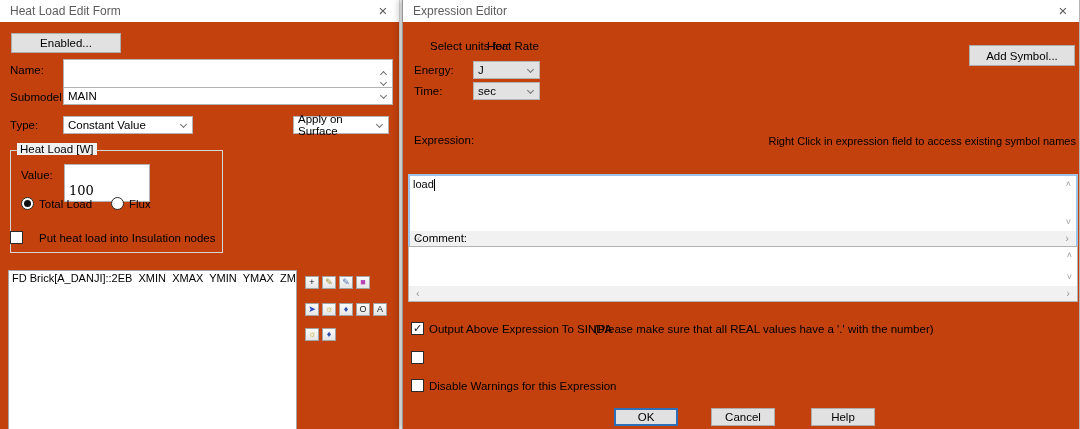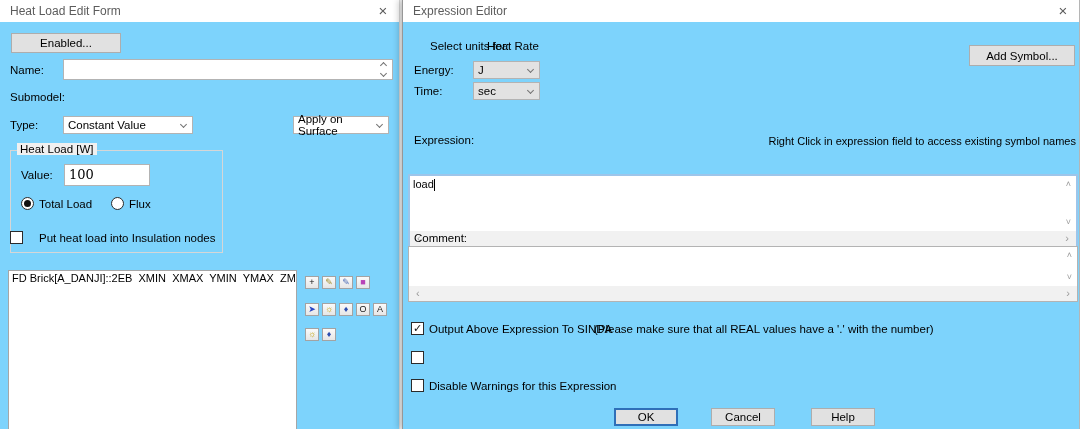--- a/index.html
+++ b/index.html
@@ -1,38 +1,38 @@
 <!DOCTYPE html>
 <html><head>
 <meta charset="utf-8">
 <style>
   * { margin:0; padding:0; box-sizing:border-box; }
   html,body { width:1080px; height:429px; overflow:hidden; background:#fff;
     font-family:"Liberation Sans", sans-serif; }
   #stage { position:relative; width:1080px; height:429px; background:#f0f0f0; }
 
-  .dialog { position:absolute; top:0; height:429px; background:#7dd3fc; }
+  .dialog { position:absolute; top:0; height:429px; background:#c2410c; }
   #dlg-left  { left:0; width:400px; border-right:1px solid #d9d9d9; }
   #dlg-right { left:402px; width:678px; border-left:1px solid #979797;
                border-right:1px solid #b5b5b5; box-shadow:-4px 0 6px rgba(0,0,0,.18); }
 
   .titlebar { position:absolute; top:0; left:0; right:0; height:22px; background:#ffffff; }
   .titlebar .title { position:absolute; left:10px; top:4px; font-size:12px; color:#5c5c5c; }
   .titlebar .close { position:absolute; right:6px; top:1px; width:20px; height:20px;
     text-align:center; line-height:20px; font-size:15px; color:#5c5c5c; cursor:default; }
 
   .lbl { position:absolute; font-size:11.5px; color:#000; white-space:nowrap; }
   .note { position:absolute; font-size:11px; color:#000; white-space:nowrap; }
 
   .btn { position:absolute; background:#e1e1e1; border:1px solid #adadad; font-size:11.5px;
     color:#000; text-align:center; display:flex; align-items:center; justify-content:center; }
   .btn.default { border:1px solid #2f6fb8; box-shadow:inset 0 0 0 1px #2f6fb8; }
 
   .input { position:absolute; background:#fff; border:1px solid #b3b3b3; font-size:11.5px;
-    padding:2px 4px; }
+    padding:18px 4px; }
   .spinner { position:absolute; right:2px; top:1px; bottom:1px; width:13px; background:#fff;
     display:flex; flex-direction:column; align-items:center; justify-content:center; gap:3px; }
   .chev { width:5px; height:5px; border-right:1px solid #737373; border-bottom:1px solid #737373; }
   .chev.up { transform:rotate(-135deg); }
   .chev.down { transform:rotate(45deg); }
 
   .combo { position:absolute; background:#fff; border:1px solid #b3b3b3; font-size:11.5px;
     padding:1px 18px 1px 4px; display:flex; align-items:center; }
   .combo.gray { background:#e2e2e2; }
   .combo .chev { position:absolute; right:6px; top:5px; }
@@ -86,20 +86,24 @@
     <span class="lbl" style="left:10px; top:64px;">Name:</span>
     <div class="input" style="left:63px; top:59px; width:330px; height:21px;">
       <span></span>
       <span class="spinner">
         <span class="chev up"></span>
         <span class="chev down"></span>
       </span>
     </div>
 
     <span class="lbl" style="left:10px; top:91px;">Submodel:</span>
+    <div class="combo" style="left:63px; top:87px; width:330px; height:18px;">
+      <span>MAIN</span>
+      <span class="chev down"></span>
+    </div>
 
     <span class="lbl" style="left:10px; top:119px;">Type:</span>
     <div class="combo" style="left:63px; top:116px; width:130px; height:18px;">
       <span>Constant Value</span>
       <span class="chev down"></span>
     </div>
     <div class="combo" style="left:293px; top:116px; width:96px; height:18px;">
       <span>Apply on Surface</span>
       <span class="chev down"></span>
     </div>

